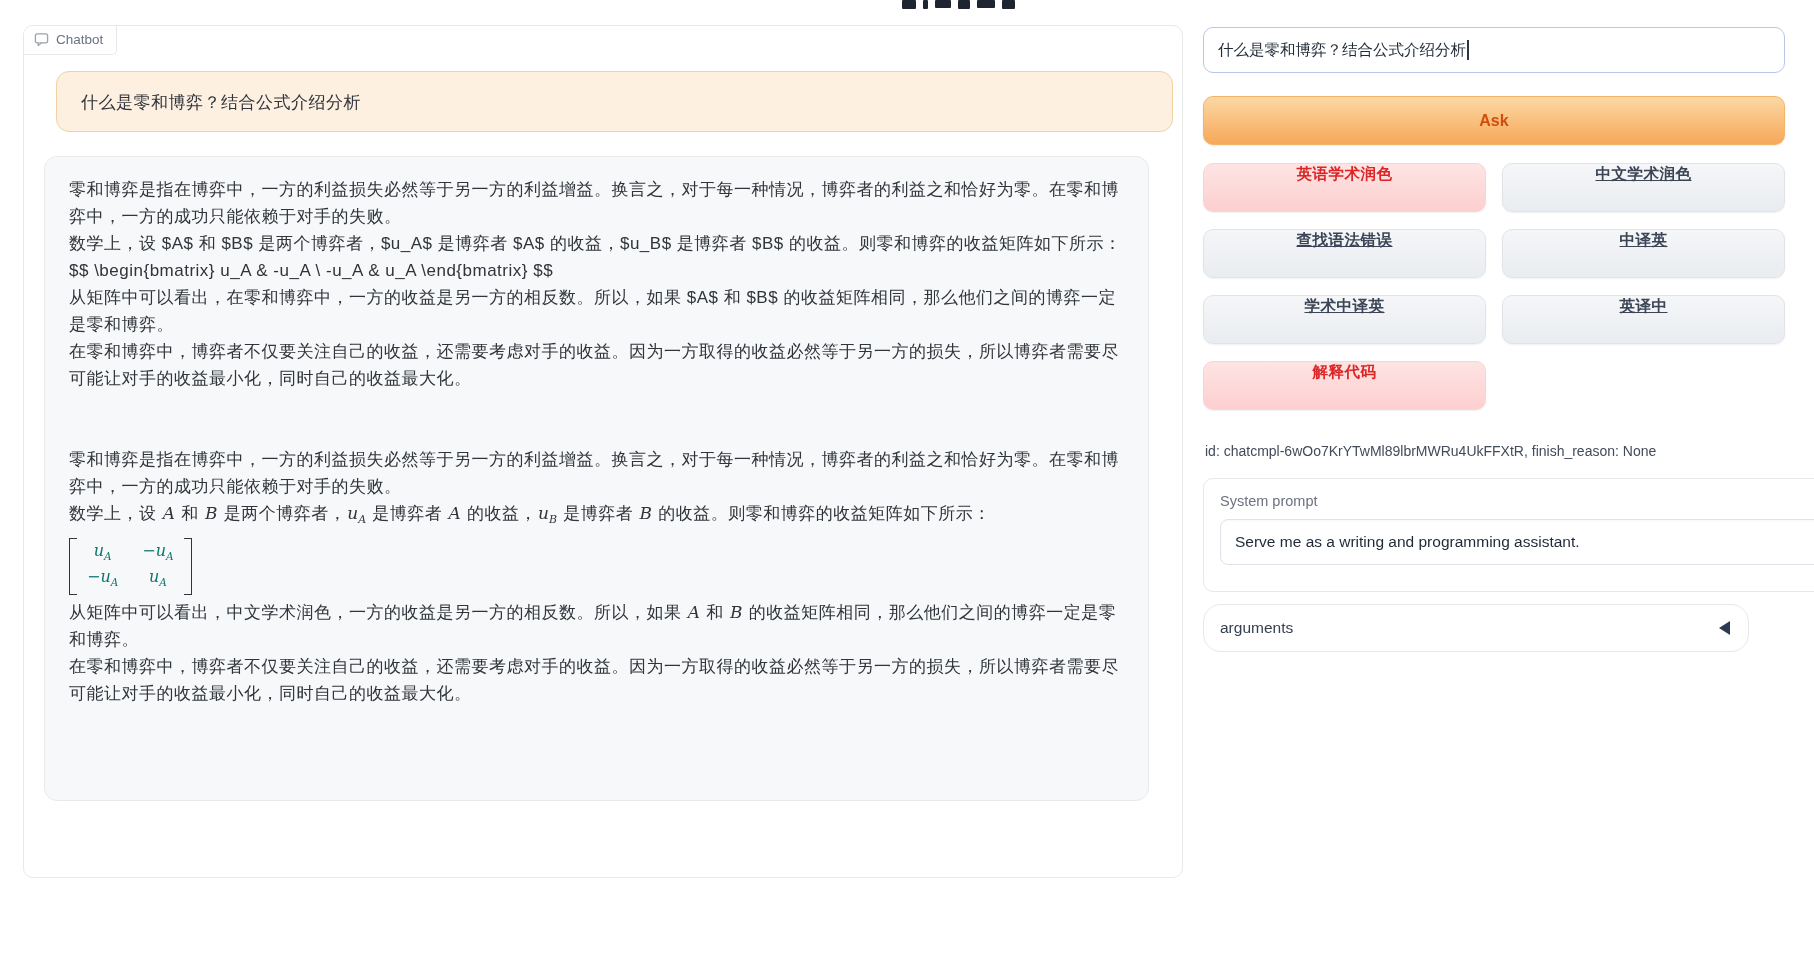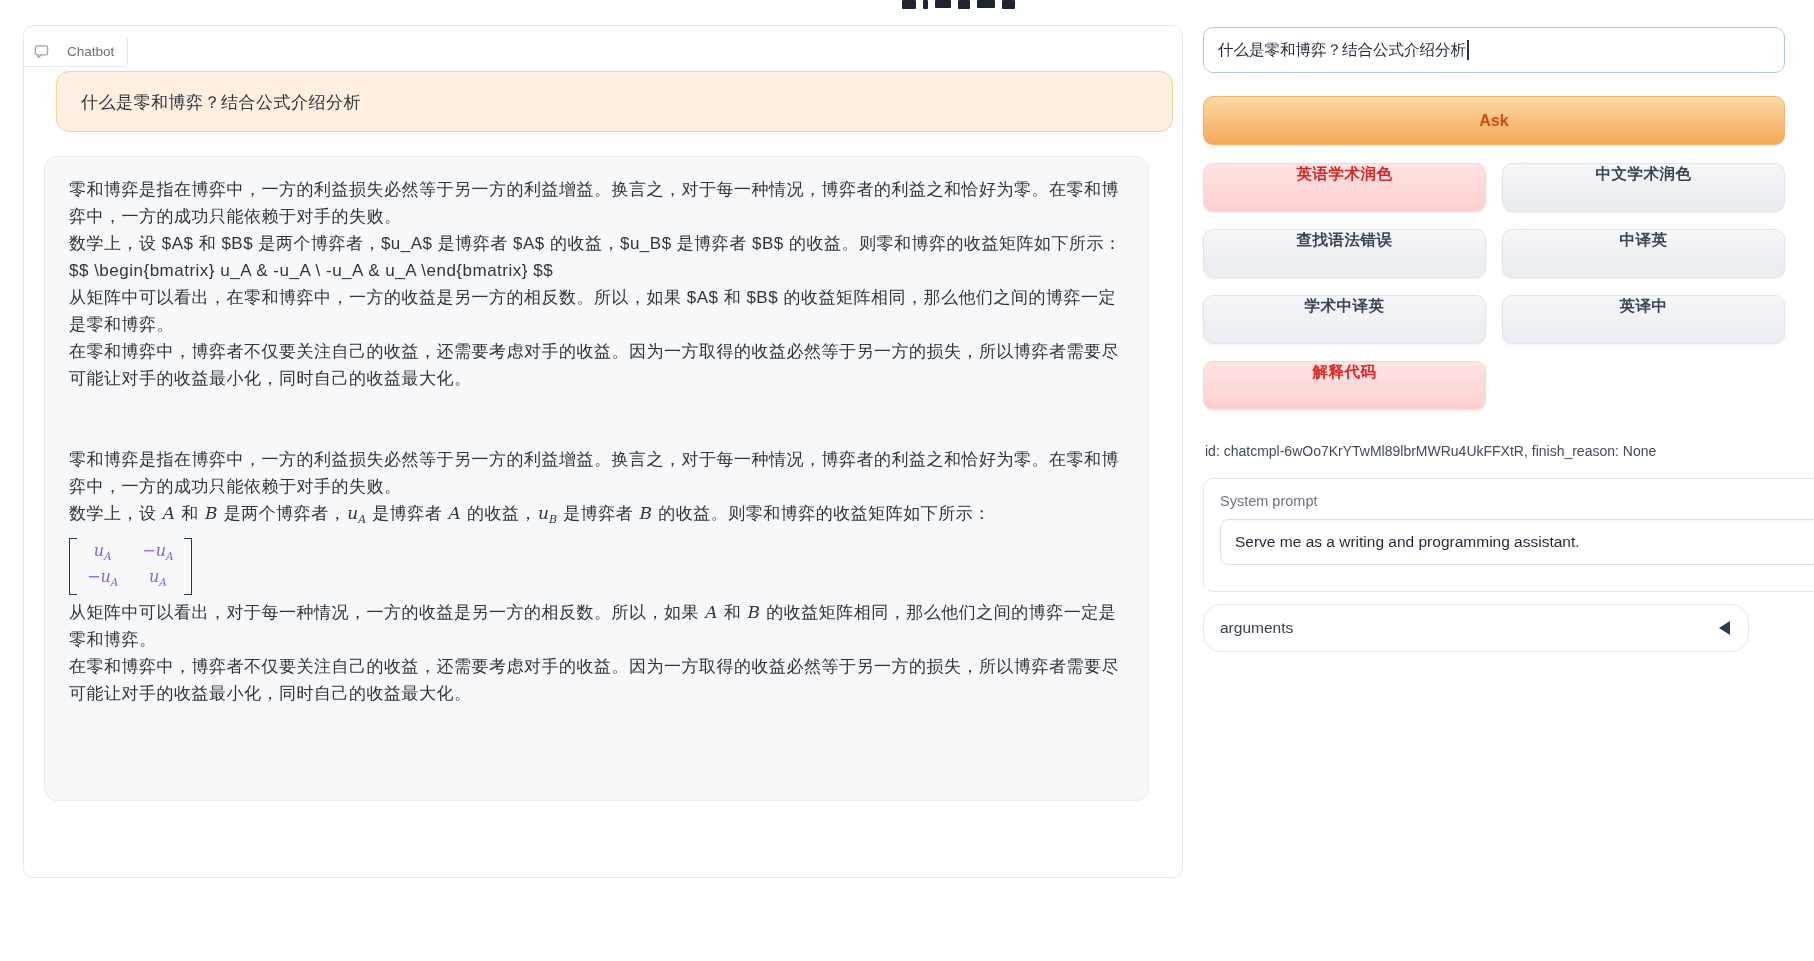--- a/index.html
+++ b/index.html
@@ -7,23 +7,23 @@
   *{box-sizing:border-box;}
 
   
   .clipped-title{position:absolute;left:902px;top:0;width:126px;height:9px;overflow:hidden;
     display:flex;align-items:flex-start;gap:7px;}
   .clipped-title i{display:block;background:#1f2530;border-radius:1px;}
 
   
   .chat-panel{position:absolute;left:23px;top:25px;width:1160px;height:853px;background:#fff;
     border:1px solid #e7e8ea;border-radius:10px;}
-  .chat-label{position:absolute;left:0;top:0;display:flex;align-items:center;gap:18px;
+  .chat-label{position:absolute;left:0;top:0;display:flex;align-items:center;gap:7px;
     padding:6px 13px 7px 10px;background:#fff;border-right:1px solid #e7e8ea;border-bottom:1px solid #e7e8ea;
-    border-radius:9px 0 5px 0;color:#6b7280;font-size:13.5px;margin-top:12px;}
+    border-radius:9px 0 5px 0;color:#6b7280;font-size:13.5px;}
   .chat-label svg{display:block;}
 
   .user-bubble{position:absolute;left:32px;top:45px;width:1117px;height:61px;
     background:#fdf0e0;border:1px solid #f3d1a0;border-radius:13px;
     padding:19px 24px;font-size:17px;letter-spacing:.5px;color:#30343b;}
 
   .bot-bubble{position:absolute;left:20px;top:130px;width:1105px;height:645px;
     background:#f7f8f9;border:1px solid #e8eaed;border-radius:13px;
     padding:19px 24px;font-size:17px;letter-spacing:.5px;line-height:27px;color:#30343b;overflow:hidden;}
   .bot-bubble p{margin:0;}
@@ -32,21 +32,21 @@
   .mi{font-family:"DejaVu Serif","Liberation Serif",serif;font-style:italic;letter-spacing:0;
     font-size:17px;padding:0 1px;}
   .mi sub{font-size:11px;font-style:italic;letter-spacing:0;}
 
   .matrix{display:inline-flex;align-items:stretch;margin:5px 0 4px 0;vertical-align:middle;}
   .bracket{width:8px;border:1.6px solid #30343b;}
   .bracket.left{border-right:none;}
   .bracket.right{border-left:none;}
   .matrix-cells{display:grid;grid-template-columns:auto auto;column-gap:24px;row-gap:0;
     padding:3px 10px;font-family:"DejaVu Serif","Liberation Serif",serif;font-style:italic;
-    font-size:16px;line-height:20px;letter-spacing:0;color:#8b5cf6;}
+    font-size:16px;line-height:20px;letter-spacing:0;color:#0f766e;}
   .matrix-cells .mc{text-align:center;}
   .matrix-cells sub{font-size:10.5px;}
 
   
   .question-input{position:absolute;left:1203px;top:27px;width:582px;height:46px;
     border:1.6px solid #b7c8e6;border-radius:10px;background:#fff;display:flex;align-items:center;
     padding:0 14px;font-size:15.5px;color:#1f2937;}
   .caret{display:inline-block;width:1.5px;height:20px;background:#30343b;margin-left:1px;vertical-align:middle;}
 
   .ask-btn{position:absolute;left:1203px;top:96px;width:582px;height:49px;border-radius:10px;
@@ -54,21 +54,21 @@
     background:linear-gradient(180deg,#fbd8a5 0%,#f7a858 100%);
     border:1px solid #f2b36b;display:flex;align-items:center;justify-content:center;
     font-size:16px;font-weight:700;color:#d14d0c;box-shadow:0 1px 2px rgba(0,0,0,.08);cursor:pointer;}
 
   .quick-grid{position:absolute;left:1203px;top:163px;width:582px;display:grid;
     grid-template-columns:1fr 1fr;column-gap:16px;row-gap:17px;}
   .qbtn{height:49px;border-radius:10px;display:flex;align-items:flex-start;justify-content:center;
     font-size:15.5px;font-weight:700;letter-spacing:.5px;cursor:pointer;
     box-shadow:0 1px 2px rgba(0,0,0,.06);}
   .qbtn.gray{background:linear-gradient(180deg,#f5f6f8 0%,#e9ecf0 100%);
-    border:1px solid #e0e4e9;color:#3b4556;}
+    border:1px solid #e0e4e9;color:#3b4556;text-decoration:underline;}
   .qbtn.pink{background:linear-gradient(180deg,#fde4e4 0%,#fdcfcf 100%);
     border:1px solid #fbd3d3;color:#dc2626;}
 
   .status-line{position:absolute;left:1205px;top:443px;width:580px;font-size:14px;color:#424b5a;}
 
   .sys-card{position:absolute;left:1203px;top:478px;width:642px;height:114px;background:#fff;
     border:1px solid #e7e8ea;border-radius:10px;padding:14px 16px;}
   .sys-label{font-size:14.5px;color:#6b7280;}
   .sys-input{margin-top:10px;height:46px;border:1px solid #dfe3e9;border-radius:8px;background:#fff;
     display:flex;align-items:center;padding:3px 14px;font-size:15.5px;color:#1f2937;
@@ -129,21 +129,21 @@
         <div class="bracket left"></div>
         <div class="matrix-cells">
           <span class="mc"><span>u</span><sub>A</sub></span>
           <span class="mc"><span>−u</span><sub>A</sub></span>
           <span class="mc"><span>−u</span><sub>A</sub></span>
           <span class="mc"><span>u</span><sub>A</sub></span>
         </div>
         <div class="bracket right"></div>
       </div>
 
-      <p><span>从矩阵中可以看出，对于每一种情况，一方的收益是另一方的相反数。所以，如果 </span><span class="mi">A</span><span> 和 </span><span class="mi">B</span><span> 的收益矩阵相同，那么他们之间的博弈一定是零和博弈。</span></p>
+      <p><span>从矩阵中可以看出，中文学术润色，一方的收益是另一方的相反数。所以，如果 </span><span class="mi">A</span><span> 和 </span><span class="mi">B</span><span> 的收益矩阵相同，那么他们之间的博弈一定是零和博弈。</span></p>
       <p>在零和博弈中，博弈者不仅要关注自己的收益，还需要考虑对手的收益。因为一方取得的收益必然等于另一方的损失，所以博弈者需要尽可能让对手的收益最小化，同时自己的收益最大化。</p>
     </div>
   </div>
 </div>
 
 <div class="question-input">
   <span>什么是零和博弈？结合公式介绍分析</span>
   <span class="caret"></span>
 </div>
 

